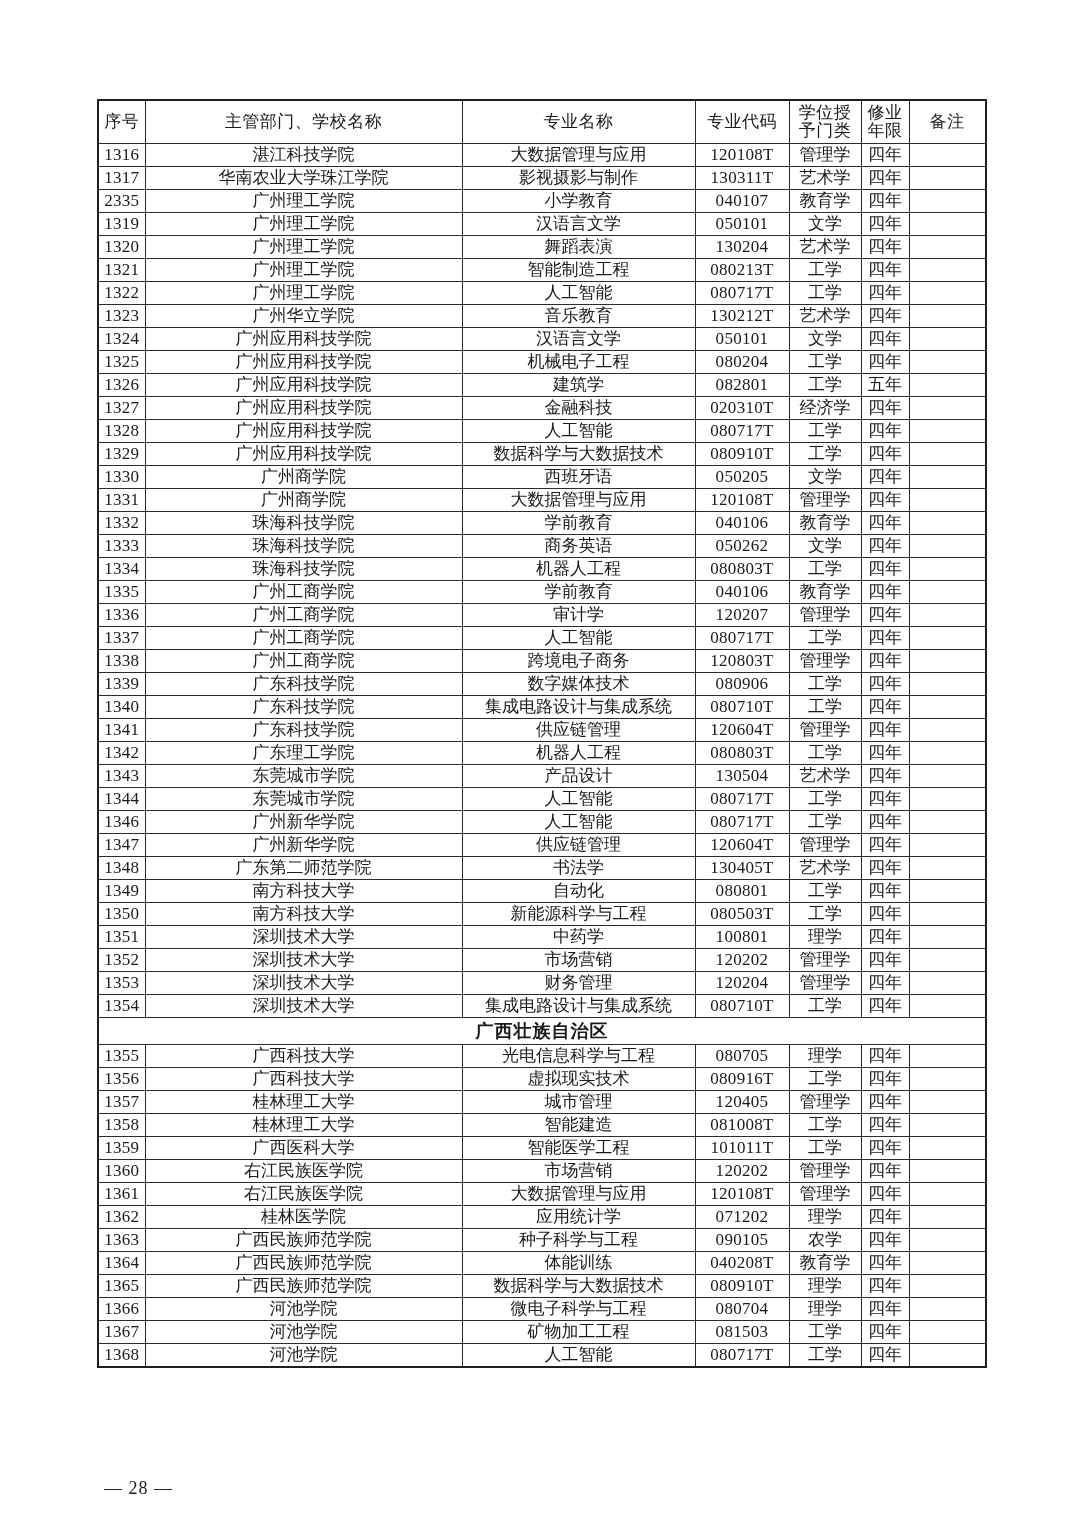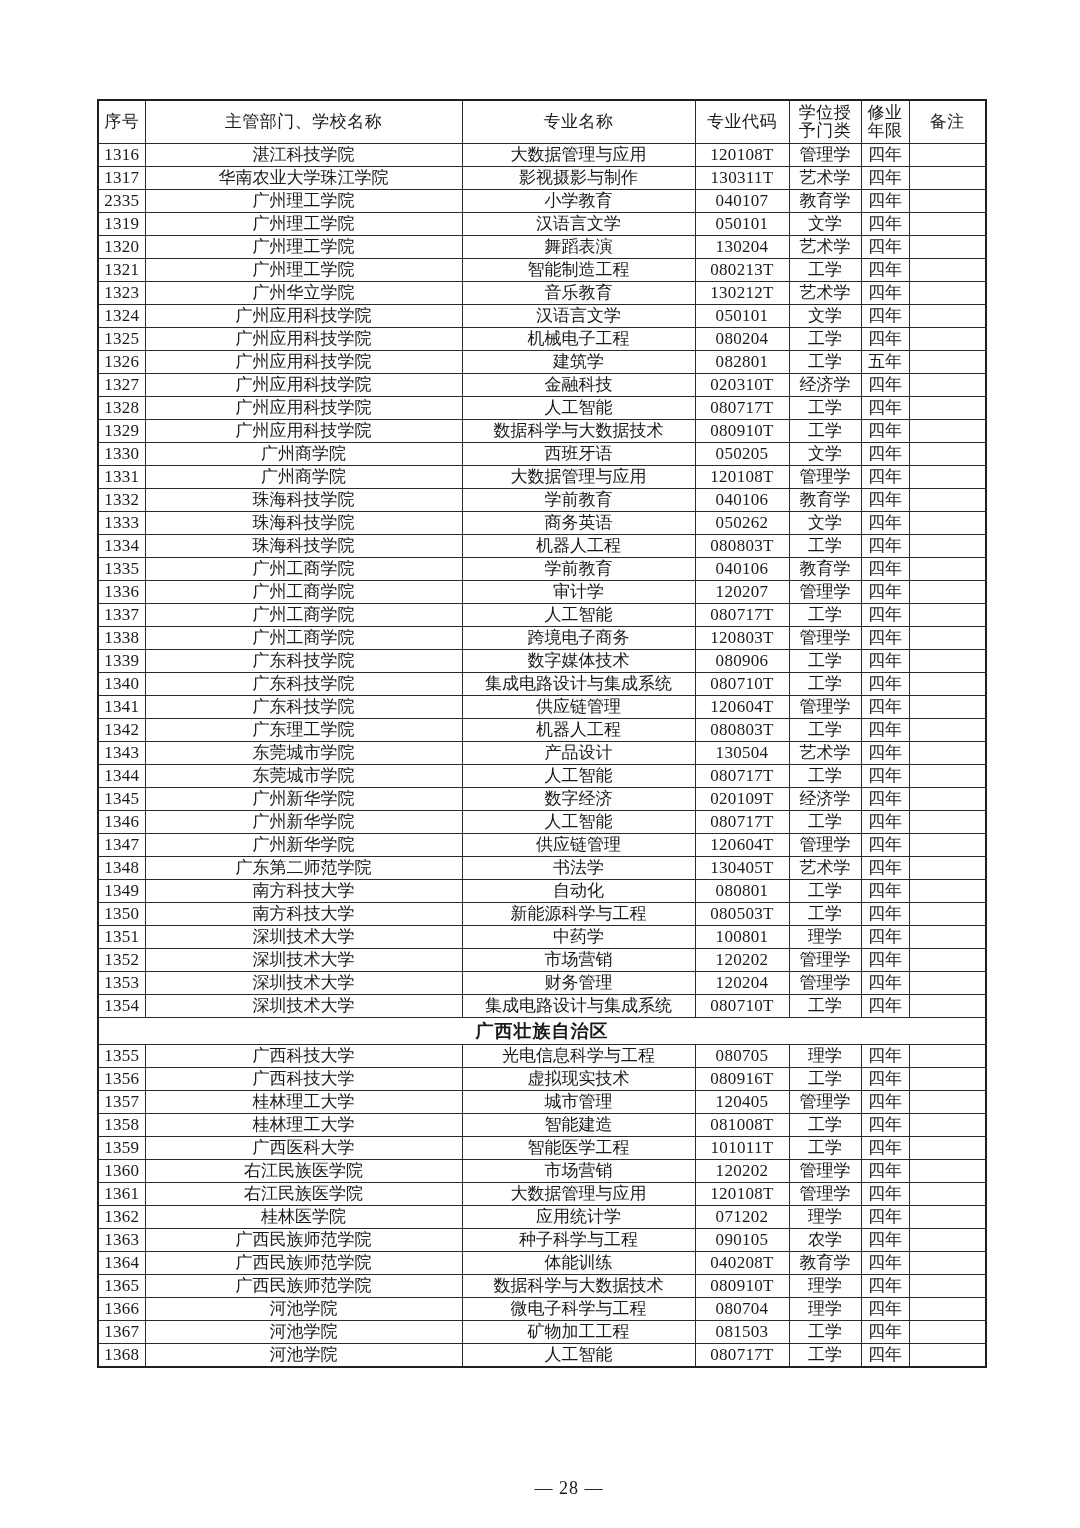--- a/index.html
+++ b/index.html
@@ -79,22 +79,22 @@
     font-weight: bold;
     font-size: 18px;
     height: 26px;
     letter-spacing: 1px;
   }
   .footer {
     position: absolute;
     left: 0;
     top: 1478px;
     width: 1080px;
-    text-align: center;
-    padding-left: 58px;
+    text-align: left;
+    padding-left: 104px;
     box-sizing: border-box;
     font-size: 18px;
     color: #1a1a1a;
     letter-spacing: 1px;
   }
 </style>
 </head>
 <body>
 
 <div class="page">
@@ -175,20 +175,29 @@
         <tr class="data-row">
           <td class="c-seq">1321</td>
           <td class="c-school">广州理工学院</td>
           <td class="c-major">智能制造工程</td>
           <td class="c-code">080213T</td>
           <td class="c-degree">工学</td>
           <td class="c-years">四年</td>
           <td class="c-note"></td>
         </tr>
         <tr class="data-row">
+          <td class="c-seq">1322</td>
+          <td class="c-school">广州理工学院</td>
+          <td class="c-major">人工智能</td>
+          <td class="c-code">080717T</td>
+          <td class="c-degree">工学</td>
+          <td class="c-years">四年</td>
+          <td class="c-note"></td>
+        </tr>
+        <tr class="data-row">
           <td class="c-seq">1323</td>
           <td class="c-school">广州华立学院</td>
           <td class="c-major">音乐教育</td>
           <td class="c-code">130212T</td>
           <td class="c-degree">艺术学</td>
           <td class="c-years">四年</td>
           <td class="c-note"></td>
         </tr>
         <tr class="data-row">
           <td class="c-seq">1324</td>
@@ -369,29 +378,20 @@
           <td class="c-degree">艺术学</td>
           <td class="c-years">四年</td>
           <td class="c-note"></td>
         </tr>
         <tr class="data-row">
           <td class="c-seq">1344</td>
           <td class="c-school">东莞城市学院</td>
           <td class="c-major">人工智能</td>
           <td class="c-code">080717T</td>
           <td class="c-degree">工学</td>
-          <td class="c-years">四年</td>
-          <td class="c-note"></td>
-        </tr>
-        <tr class="data-row">
-          <td class="c-seq">1345</td>
-          <td class="c-school">广州新华学院</td>
-          <td class="c-major">数字经济</td>
-          <td class="c-code">020109T</td>
-          <td class="c-degree">经济学</td>
           <td class="c-years">四年</td>
           <td class="c-note"></td>
         </tr>
         <tr class="data-row">
           <td class="c-seq">1346</td>
           <td class="c-school">广州新华学院</td>
           <td class="c-major">人工智能</td>
           <td class="c-code">080717T</td>
           <td class="c-degree">工学</td>
           <td class="c-years">四年</td>

